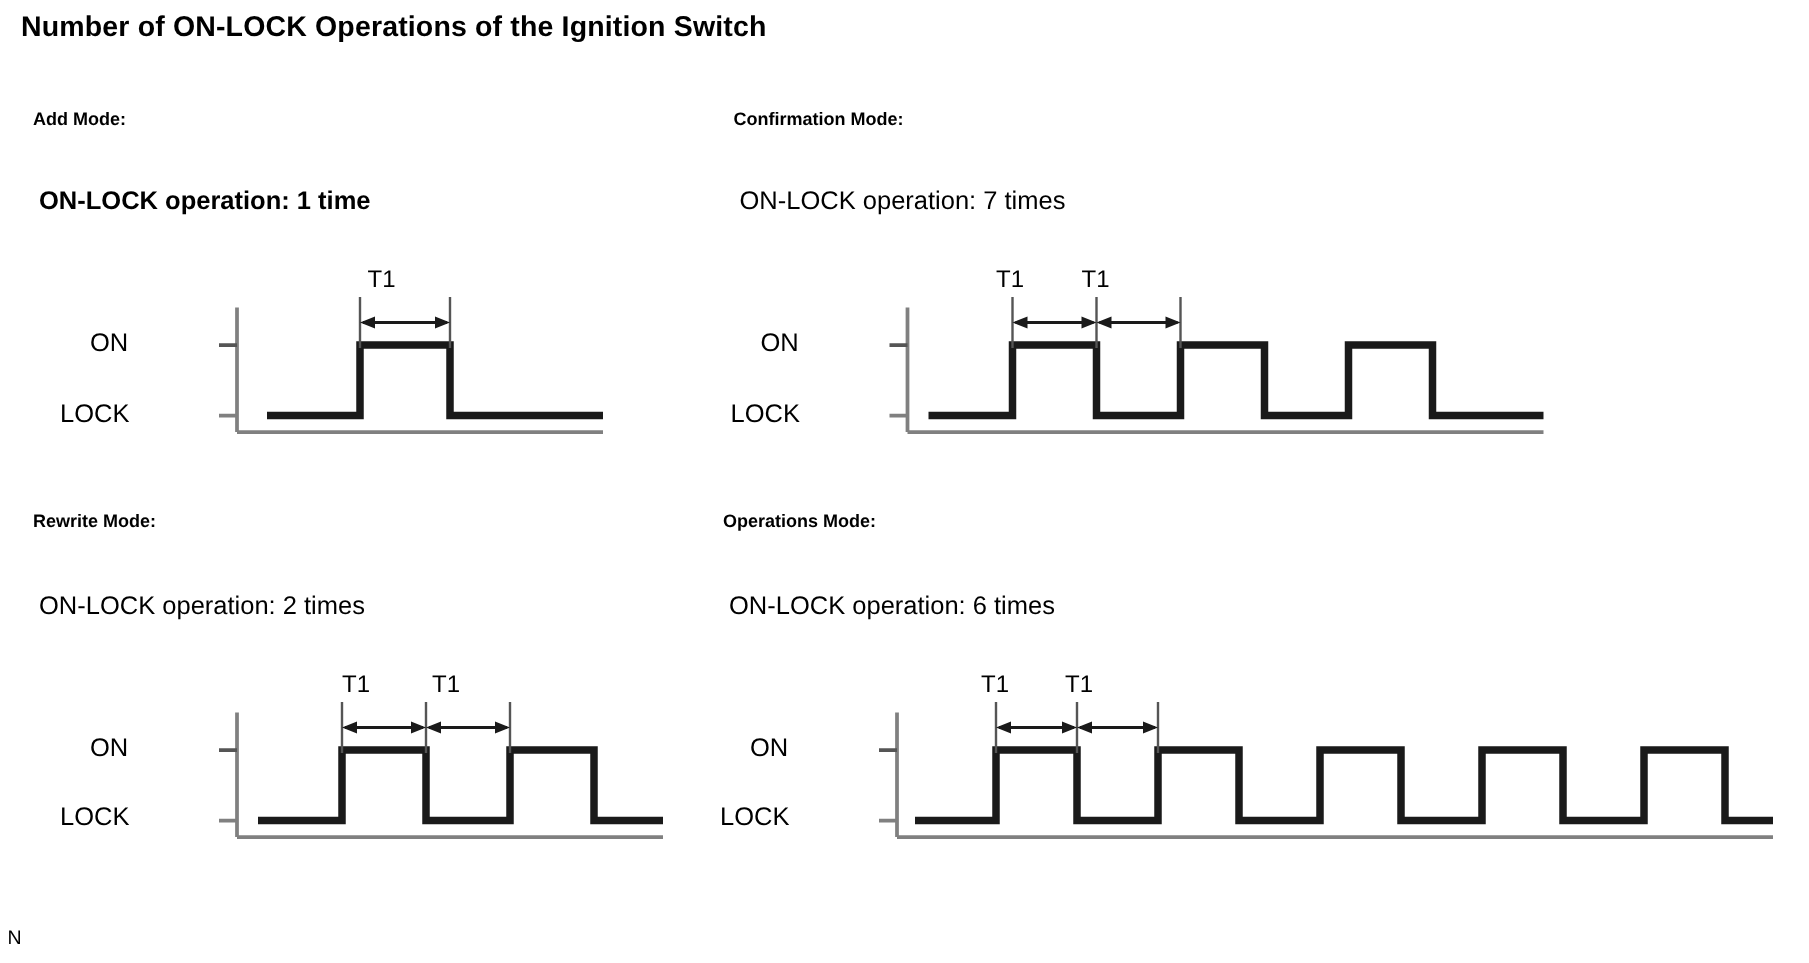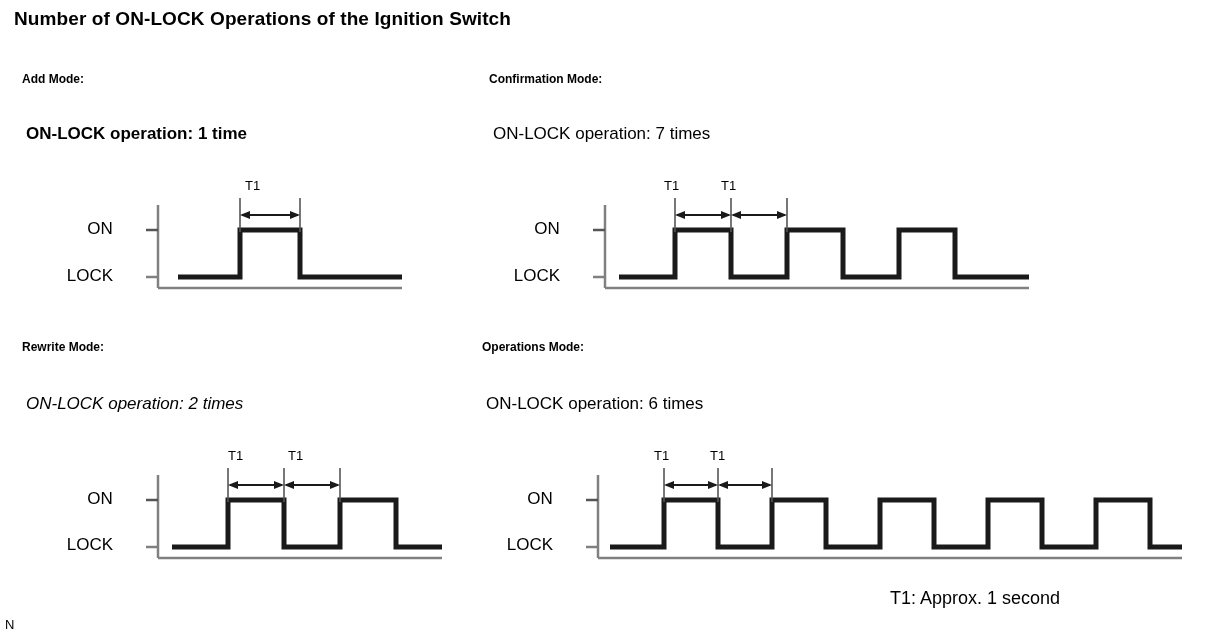--- a/index.html
+++ b/index.html
@@ -37,26 +37,26 @@
     white-space:nowrap;
   }
 
   .wave-wrap{position:absolute;}
   .wave-svg{display:block;}
 
   .axis-label{
     position:absolute;
     font-size:17px;
     white-space:nowrap;
-    text-align:center;
+    text-align:left;
   }
 
   .t1-label{
     position:absolute;
-    font-size:13px;
+    font-size:16px;
     white-space:nowrap;
   }
 
   .footnote{
     position:absolute;
     font-size:18px;
     white-space:nowrap;
   }
 
   .corner-mark{
@@ -129,21 +129,21 @@
         <polygon points="144,25 134,21 134,29" fill="#1a1a1a"></polygon>
         <line x1="146" y1="25" x2="198" y2="25" stroke="#1a1a1a" stroke-width="2"></line>
         <polygon points="144,25 154,21 154,29" fill="#1a1a1a"></polygon>
         <polygon points="200,25 190,21 190,29" fill="#1a1a1a"></polygon>
       </svg>
     </div>
   </div>
 
   <div class="panel" style="left:0;top:310px;width:470px;height:290px;">
     <div class="panel-title" style="left:22px;top:30px;">Rewrite Mode:</div>
-    <div class="panel-sub" style="left:26px;top:84px;font-style:italic;">ON-LOCK operation: 2 times</div>
+    <div class="panel-sub" style="left:26px;top:84px;">ON-LOCK operation: 2 times</div>
 
     <div class="axis-label" style="left:60px;top:179px;width:80px;">ON</div>
     <div class="axis-label" style="left:40px;top:225px;width:100px;">LOCK</div>
 
     <div class="t1-label" style="left:228px;top:138px;">T1</div>
     <div class="t1-label" style="left:288px;top:138px;">T1</div>
 
     <div class="wave-wrap" style="left:140px;top:150px;">
       <svg class="wave-svg" width="320" height="115" viewBox="0 0 320 115">
         <line x1="18" y1="15" x2="18" y2="98" stroke="#808080" stroke-width="2.5"></line>
@@ -189,17 +189,16 @@
         <line x1="86" y1="25" x2="136" y2="25" stroke="#1a1a1a" stroke-width="2"></line>
         <polygon points="84,25 94,21 94,29" fill="#1a1a1a"></polygon>
         <polygon points="138,25 128,21 128,29" fill="#1a1a1a"></polygon>
         <line x1="140" y1="25" x2="190" y2="25" stroke="#1a1a1a" stroke-width="2"></line>
         <polygon points="138,25 148,21 148,29" fill="#1a1a1a"></polygon>
         <polygon points="192,25 182,21 182,29" fill="#1a1a1a"></polygon>
       </svg>
     </div>
   </div>
 
-  <div class="footnote" style="left:890px;top:588px;">T1: Approx. 1 second</div>
 
   <div class="corner-mark">N</div>
 
 </div>
 
 </body></html>

